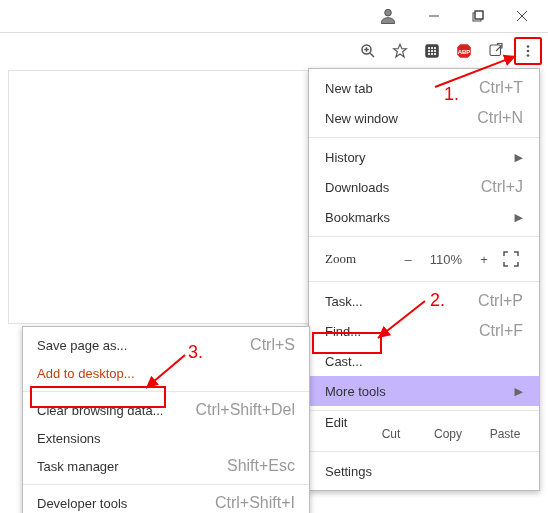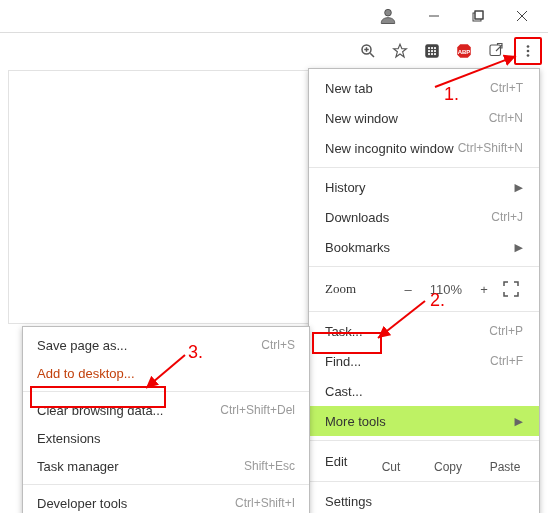--- a/index.html
+++ b/index.html
@@ -16,30 +16,30 @@
 .toolbar { height:36px; border-top:1px solid #ddd; display:flex; justify-content:flex-end; align-items:center; padding-right:6px; gap:4px; }
 .ticon { width:28px; height:28px; display:flex; align-items:center; justify-content:center; border-radius:2px; }
 .ticon svg { width:18px; height:18px; }
 .menu-btn { border:2px solid #e00; }
 .star svg, .share svg { fill:none; stroke:#555; stroke-width:1.5; }
 
 
 .menu { position:absolute; top:68px; right:8px; width:232px; background:#fff; border:1px solid #bdbdbd; box-shadow:0 2px 6px rgba(0,0,0,.25); font-size:13px; color:#333; padding:4px 0; }
 .mi { height:30px; display:flex; align-items:center; padding:0 16px; justify-content:space-between; }
 .mi .lbl { white-space:nowrap; }
-.mi .sc { color:#9a9a9a; font-size:12px; }
-.mi.highlight { background:#bef264; }
+.mi .sc { color:#9a9a9a; font-size:16px; }
+.mi.highlight { background:#c4b5fd; }
 .sep { height:1px; background:#e6e6e6; margin:4px 0; }
 .sub-arrow { color:#666; font-size:11px; margin-left:auto; }
 .zoomrow { height:36px; display:flex; align-items:center; padding:0 16px; gap:10px; }
 .zoomrow .zlbl { flex:1;font-family:Liberation Serif, serif; }
 .zoomrow .zb { width:18px; text-align:center; color:#555; }
 .zoomrow .zf { width:20px; height:16px; }
 .zoomrow .zf svg { width:16px; height:16px; stroke:#555; fill:none; }
-.editrow { height:32px; display:flex; align-items:center; padding:0 10px 0 16px; gap:9px; }
+.editrow { height:32px; display:flex; align-items:flex-start; padding:0 10px 0 16px; gap:9px; }
 .editrow .elbl { flex:1; }
 .editrow .eb { width:48px; text-align:center; color:#555; font-size:12px;margin-top:12px; }
 
 
 .submenu { position:absolute; top:326px; left:22px; width:288px; background:#fff; border:1px solid #bdbdbd; box-shadow:0 2px 6px rgba(0,0,0,.25); font-size:13px; color:#333; padding:4px 0; }
 .submenu .mi { padding:0 14px; height:28px; }
 .submenu .disabled { color:#c2410c; }
 
 
 .anno { position:absolute; color:#e00; font-size:18px; font-weight:400; pointer-events:none; }
@@ -132,24 +132,20 @@
 
 <div class="menu">
   <div class="mi">
       <span class="lbl">New tab</span>
       <span class="sc">Ctrl+T</span>
     </div>
   <div class="mi">
       <span class="lbl">New window</span>
       <span class="sc">Ctrl+N</span>
     </div>
-  <div class="mi">
-      <span class="lbl">New incognito window</span>
-      <span class="sc">Ctrl+Shift+N</span>
-    </div>
   <div class="sep"></div>
   <div class="mi">
       <span class="lbl">History</span>
       <span class="sub-arrow">▶</span>
     </div>
   <div class="mi">
       <span class="lbl">Downloads</span>
       <span class="sc">Ctrl+J</span>
     </div>
   <div class="mi">

